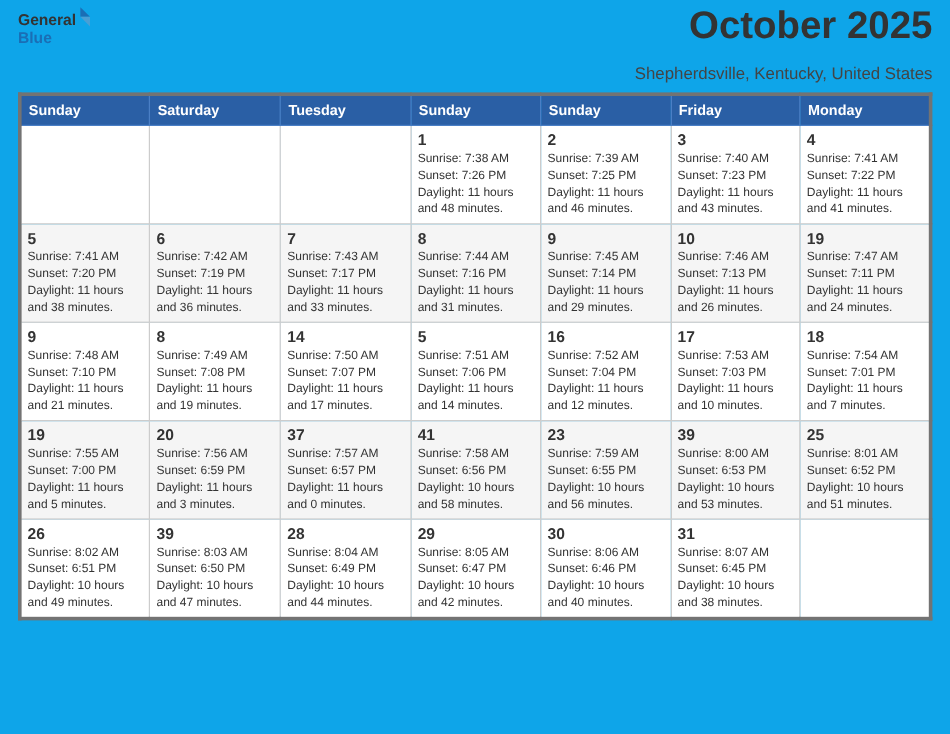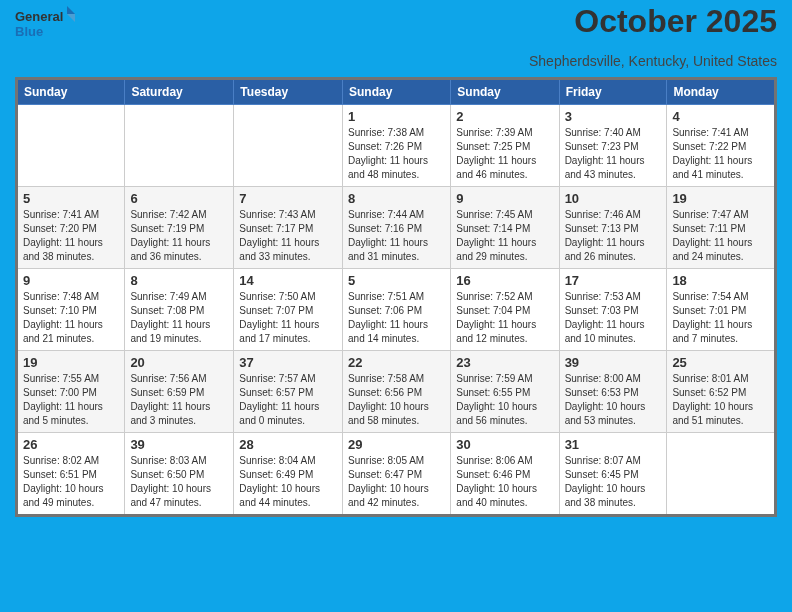--- a/index.html
+++ b/index.html
@@ -140,21 +140,21 @@
           <td><span class="day-num">14</span><span class="day-info">Sunrise: 7:50 AM<br>Sunset: 7:07 PM<br>Daylight: 11 hours<br>and 17 minutes.</span></td>
           <td><span class="day-num">5</span><span class="day-info">Sunrise: 7:51 AM<br>Sunset: 7:06 PM<br>Daylight: 11 hours<br>and 14 minutes.</span></td>
           <td><span class="day-num">16</span><span class="day-info">Sunrise: 7:52 AM<br>Sunset: 7:04 PM<br>Daylight: 11 hours<br>and 12 minutes.</span></td>
           <td><span class="day-num">17</span><span class="day-info">Sunrise: 7:53 AM<br>Sunset: 7:03 PM<br>Daylight: 11 hours<br>and 10 minutes.</span></td>
           <td><span class="day-num">18</span><span class="day-info">Sunrise: 7:54 AM<br>Sunset: 7:01 PM<br>Daylight: 11 hours<br>and 7 minutes.</span></td>
         </tr>
         <tr>
           <td><span class="day-num">19</span><span class="day-info">Sunrise: 7:55 AM<br>Sunset: 7:00 PM<br>Daylight: 11 hours<br>and 5 minutes.</span></td>
           <td><span class="day-num">20</span><span class="day-info">Sunrise: 7:56 AM<br>Sunset: 6:59 PM<br>Daylight: 11 hours<br>and 3 minutes.</span></td>
           <td><span class="day-num">37</span><span class="day-info">Sunrise: 7:57 AM<br>Sunset: 6:57 PM<br>Daylight: 11 hours<br>and 0 minutes.</span></td>
-          <td><span class="day-num">22</span><span class="day-info">Sunrise: 7:58 AM<br>Sunset: 6:56 PM<br>Daylight: 10 hours<br>and 58 minutes.</span></td>
+          <td><span class="day-num">41</span><span class="day-info">Sunrise: 7:58 AM<br>Sunset: 6:56 PM<br>Daylight: 10 hours<br>and 58 minutes.</span></td>
           <td><span class="day-num">23</span><span class="day-info">Sunrise: 7:59 AM<br>Sunset: 6:55 PM<br>Daylight: 10 hours<br>and 56 minutes.</span></td>
           <td><span class="day-num">39</span><span class="day-info">Sunrise: 8:00 AM<br>Sunset: 6:53 PM<br>Daylight: 10 hours<br>and 53 minutes.</span></td>
           <td><span class="day-num">25</span><span class="day-info">Sunrise: 8:01 AM<br>Sunset: 6:52 PM<br>Daylight: 10 hours<br>and 51 minutes.</span></td>
         </tr>
         <tr>
           <td><span class="day-num">26</span><span class="day-info">Sunrise: 8:02 AM<br>Sunset: 6:51 PM<br>Daylight: 10 hours<br>and 49 minutes.</span></td>
           <td><span class="day-num">39</span><span class="day-info">Sunrise: 8:03 AM<br>Sunset: 6:50 PM<br>Daylight: 10 hours<br>and 47 minutes.</span></td>
           <td><span class="day-num">28</span><span class="day-info">Sunrise: 8:04 AM<br>Sunset: 6:49 PM<br>Daylight: 10 hours<br>and 44 minutes.</span></td>
           <td><span class="day-num">29</span><span class="day-info">Sunrise: 8:05 AM<br>Sunset: 6:47 PM<br>Daylight: 10 hours<br>and 42 minutes.</span></td>
           <td><span class="day-num">30</span><span class="day-info">Sunrise: 8:06 AM<br>Sunset: 6:46 PM<br>Daylight: 10 hours<br>and 40 minutes.</span></td>

